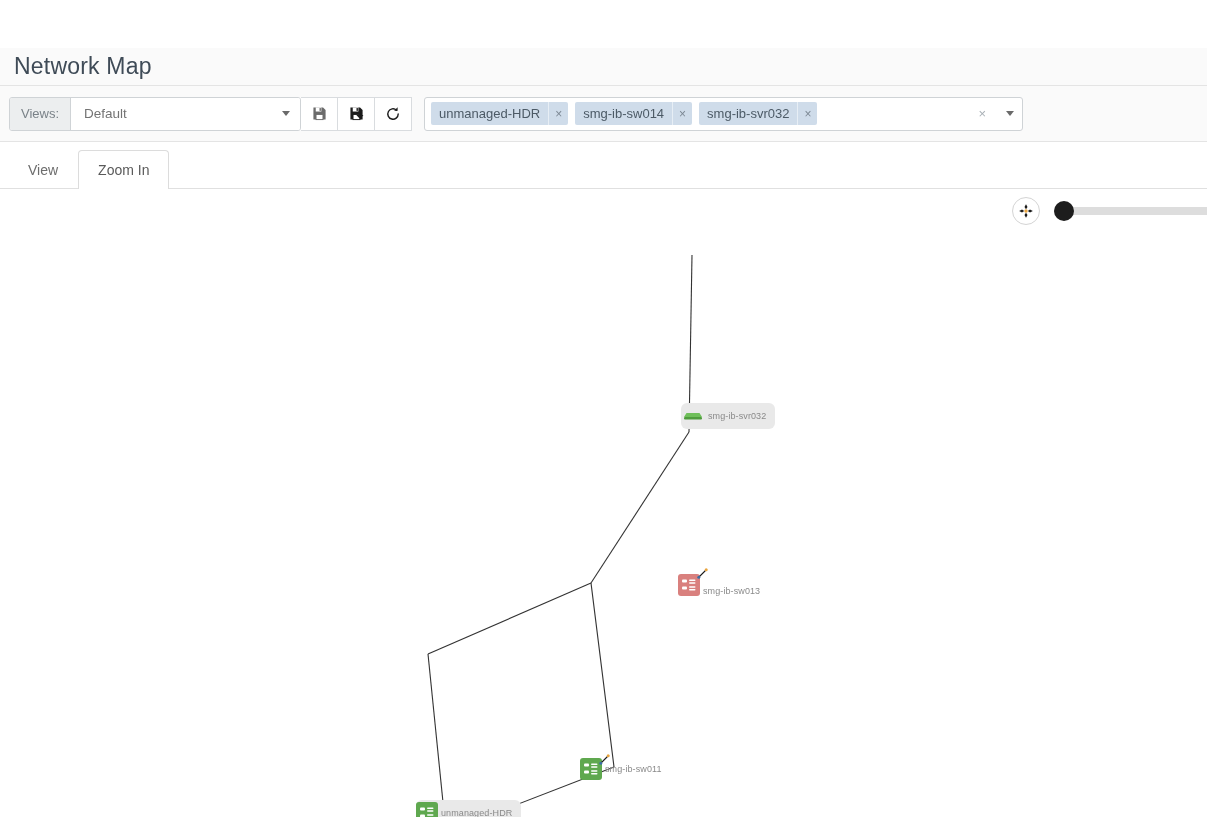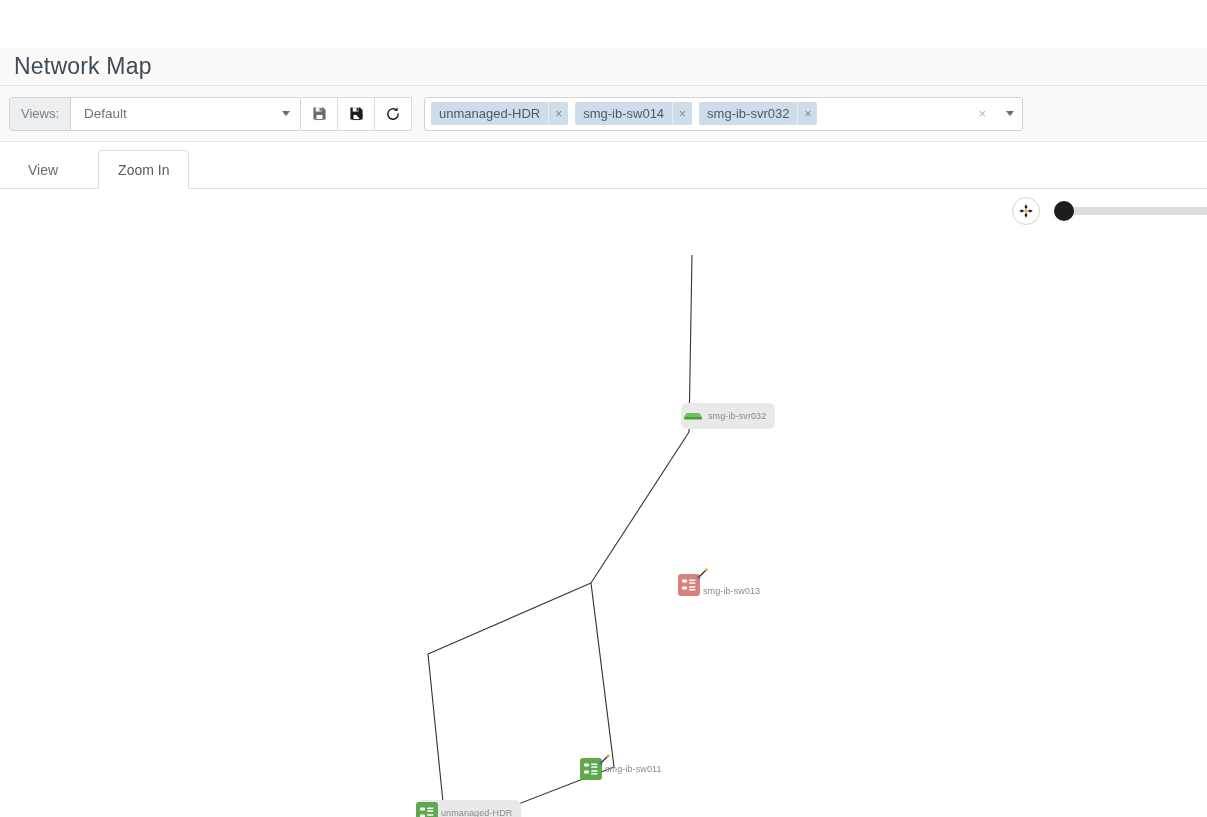--- a/index.html
+++ b/index.html
@@ -162,21 +162,20 @@
     border: 1px solid transparent;
     border-bottom: none;
     position: relative;
     top: 1px;
   }
   .tab.active {
     background: #fff;
     border-color: #dcdcdc;
     border-radius: 4px 4px 0 0;
     color: #5a5a5a;
-    margin-left: 20px;
   }
 
   
   .canvas {
     position: relative;
     width: 1207px;
     height: 670px;
     background: #ffffff;
     overflow: hidden;
   }

